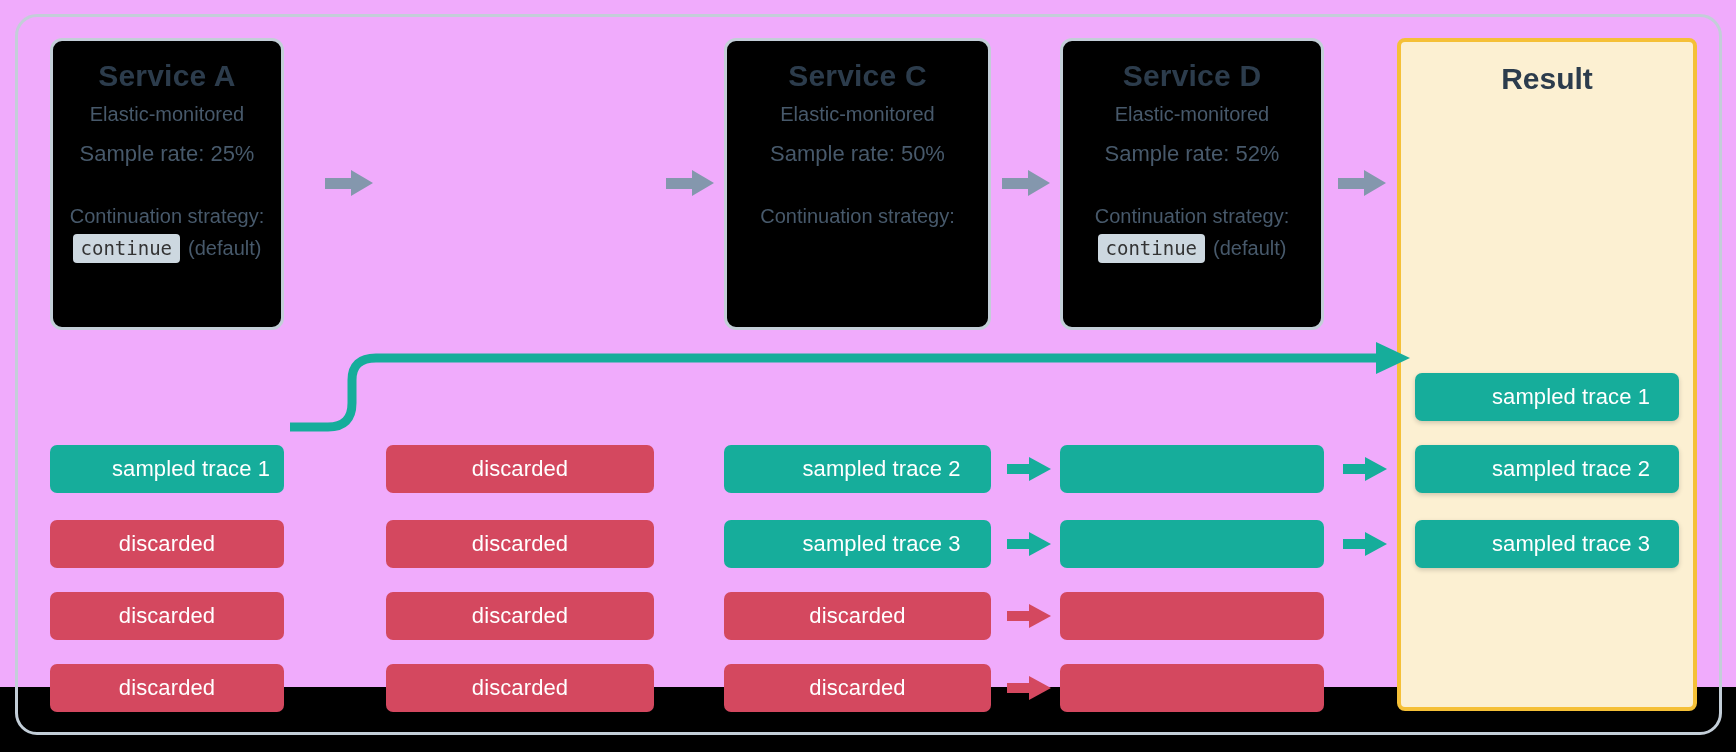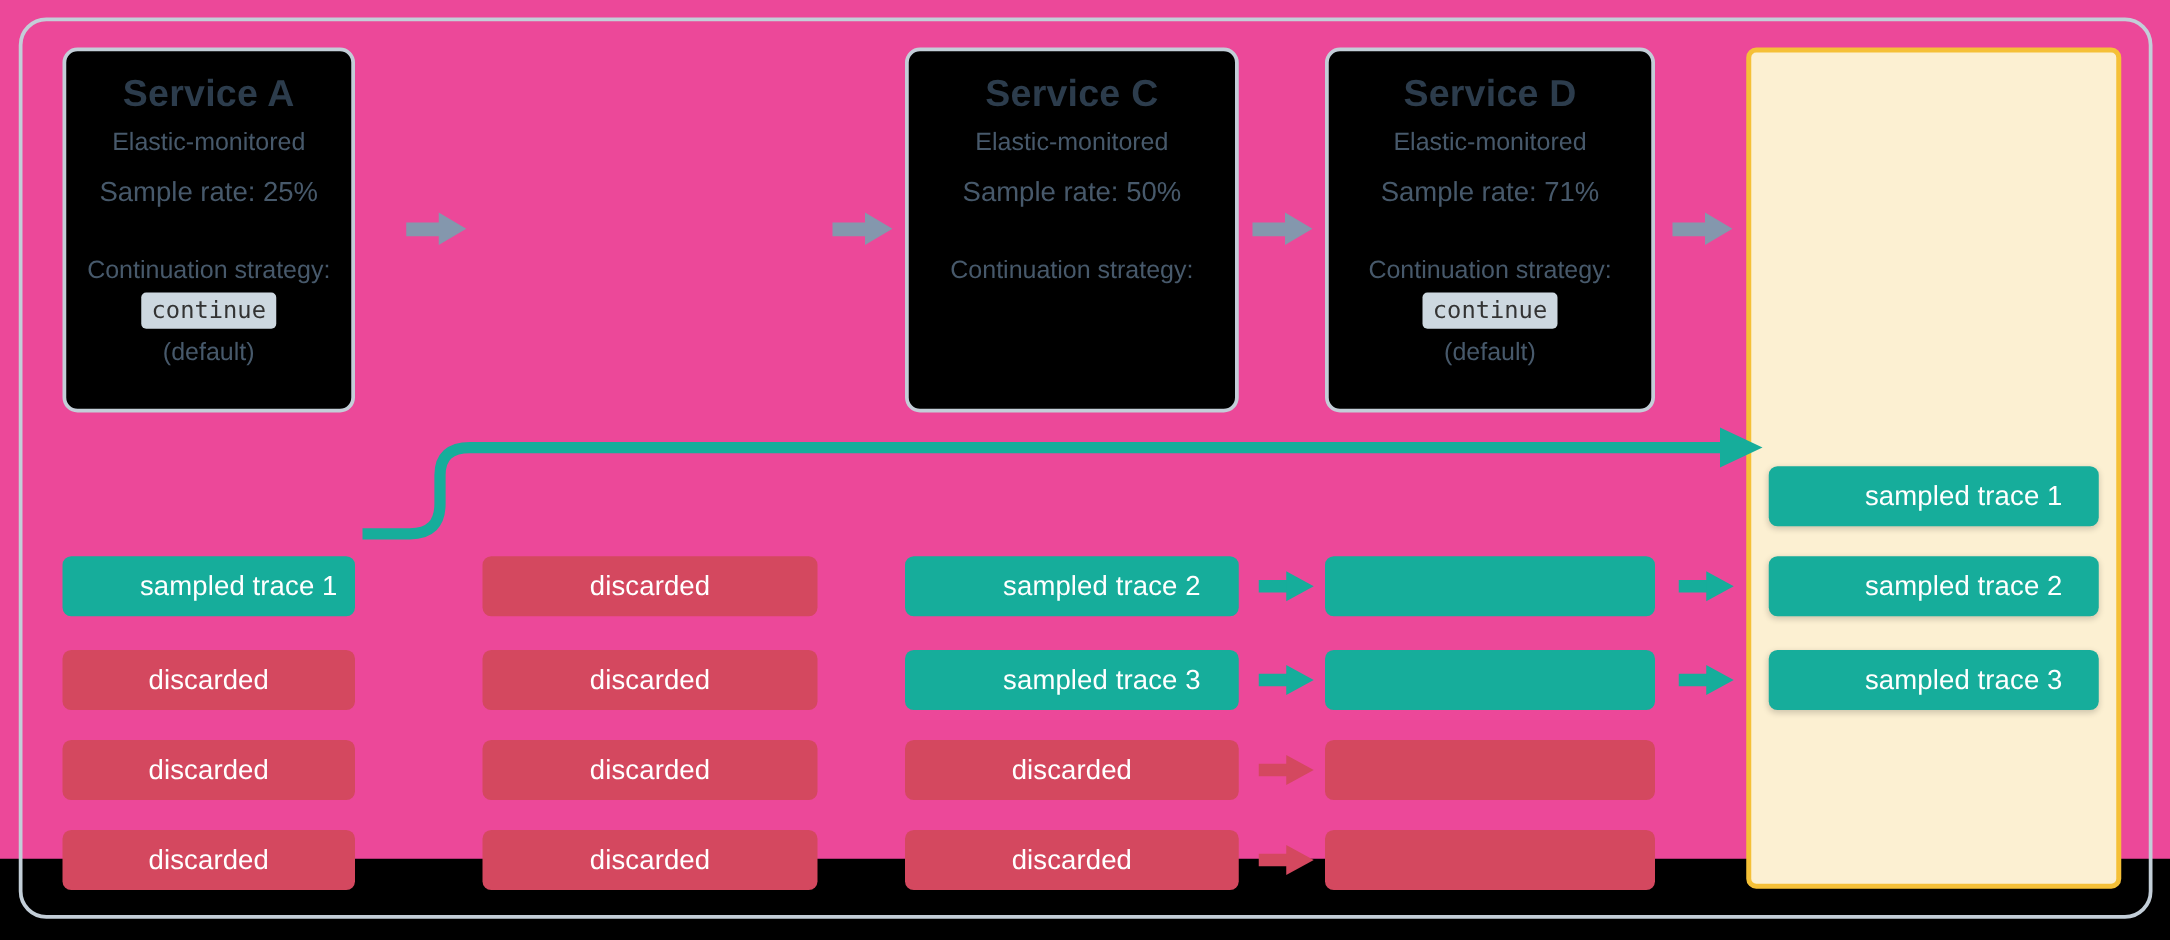--- a/index.html
+++ b/index.html
@@ -1,21 +1,21 @@
 <!DOCTYPE html>
 <html><head>
 <meta charset="utf-8">
 <style>
   html,body{margin:0;padding:0;background:#000;}
   body{
     width:1736px;height:752px;overflow:hidden;
     font-family:"Liberation Sans", sans-serif;
     background:#000;color:#fff;
   }
-  #stage{position:relative;width:1736px;height:687px;background:#ec4899;}
+  #stage{position:relative;width:1736px;height:687px;background:#f0abfc;}
 
   
   .outer-frame{
     position:absolute;left:15px;top:14px;width:1707px;height:721px;
     border:3px solid #c3ced8;border-radius:22px;box-sizing:border-box;
     pointer-events:none;
   }
 
   
   .service-box{
@@ -33,21 +33,21 @@
     font-size:20px;color:#47596b;line-height:1.3;margin:0;
   }
   .svc-rate{
     font-size:22px;color:#47596b;margin:14px 0 0 0;
   }
   .svc-cont-label{
     font-size:20px;color:#47596b;margin:36px 0 0 0;text-align:left;line-height:1.35;
   }
   .svc-strategy-line{
     margin-top:4px;display:flex;align-items:center;justify-content:center;gap:8px;
-    font-size:20px;color:#47596b;white-space:nowrap;flex-direction:column;
+    font-size:20px;color:#47596b;white-space:nowrap;
   }
   .code-chip{
     font-family:"DejaVu Sans Mono", monospace;
     background:#cdd8e0;color:#333;border-radius:4px;
     padding:2px 8px;font-size:19px;line-height:1.35;
   }
 
   
   .result-panel{
     position:absolute;left:1397px;top:38px;width:300px;height:673px;
@@ -132,34 +132,35 @@
   </div>
 
   <div class="svc-arrow" style="left:1002px;">
     <div class="shaft"></div>
     <div class="head"></div>
   </div>
 
   <div class="service-box" style="left:1060px;width:264px;">
     <div class="svc-title">Service D</div>
     <div class="svc-sub">Elastic-monitored</div>
-    <div class="svc-rate">Sample rate: 71%</div>
+    <div class="svc-rate">Sample rate: 52%</div>
     <div class="svc-cont-label">Continuation strategy:</div>
     <div class="svc-strategy-line">
       <span class="code-chip">continue</span>
       <span>(default)</span>
     </div>
   </div>
 
   <div class="svc-arrow" style="left:1338px;">
     <div class="shaft"></div>
     <div class="head"></div>
   </div>
 
   <div class="result-panel"></div>
+  <div class="result-title" style="position:absolute;left:1397px;top:62px;width:300px;text-align:center;">Result</div>
 
   <svg class="connector" viewBox="0 0 1140 120">
     <path d="M 10 87 L 48 87 Q 72 87 72 63 L 72 40 Q 72 18 96 18 L 1100 18" fill="none" stroke="#16ad9b" stroke-width="9" stroke-linecap="butt"></path>
     <polygon points="1096,2 1130,18 1096,34" fill="#16ad9b"></polygon>
   </svg>
 
   <div class="pill sampled" style="left:50px;width:234px;top:445px;">sampled trace 1</div>
   <div class="pill discarded" style="left:50px;width:234px;top:520px;">discarded</div>
   <div class="pill discarded" style="left:50px;width:234px;top:592px;">discarded</div>
   <div class="pill discarded" style="left:50px;width:234px;top:664px;">discarded</div>

